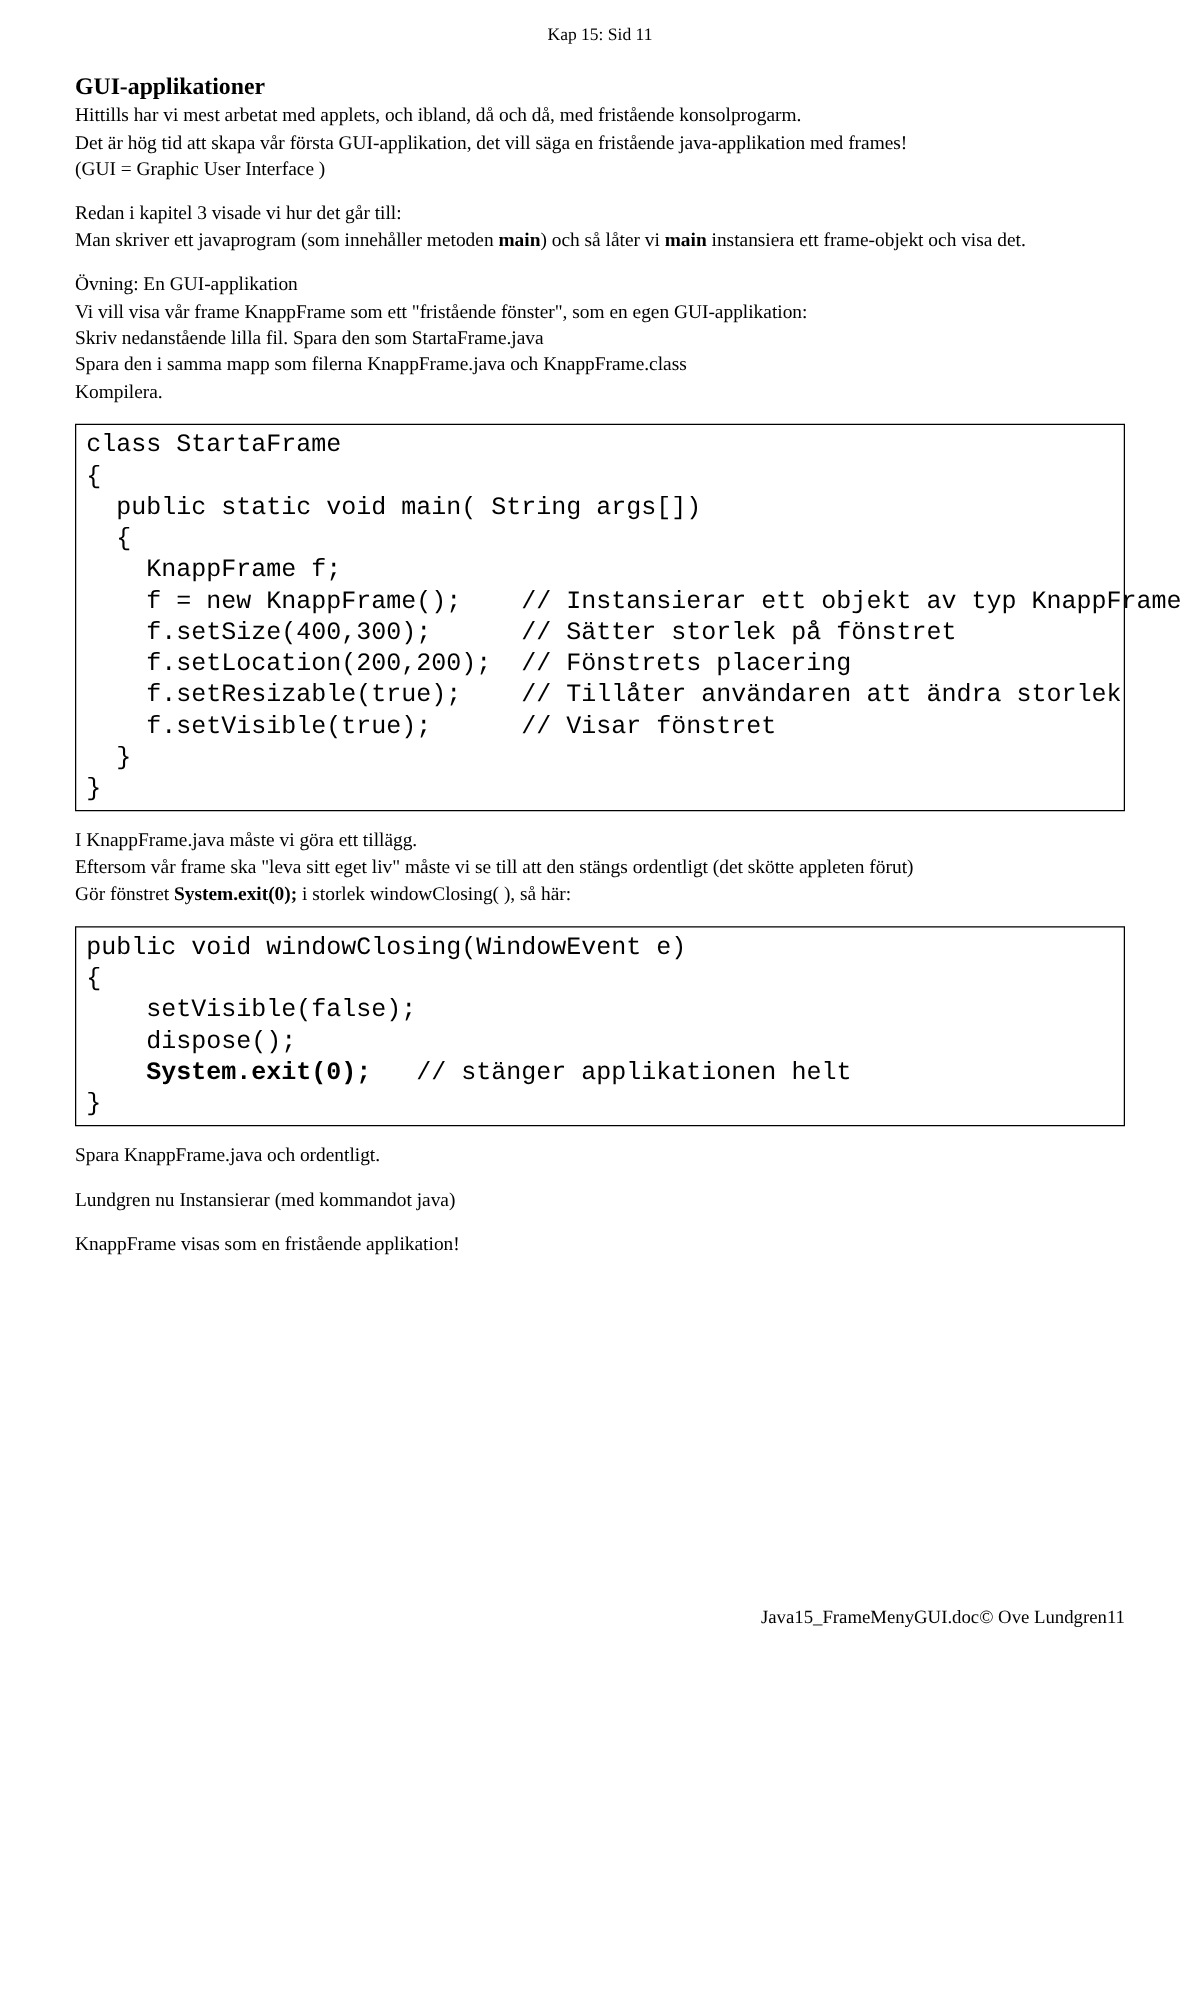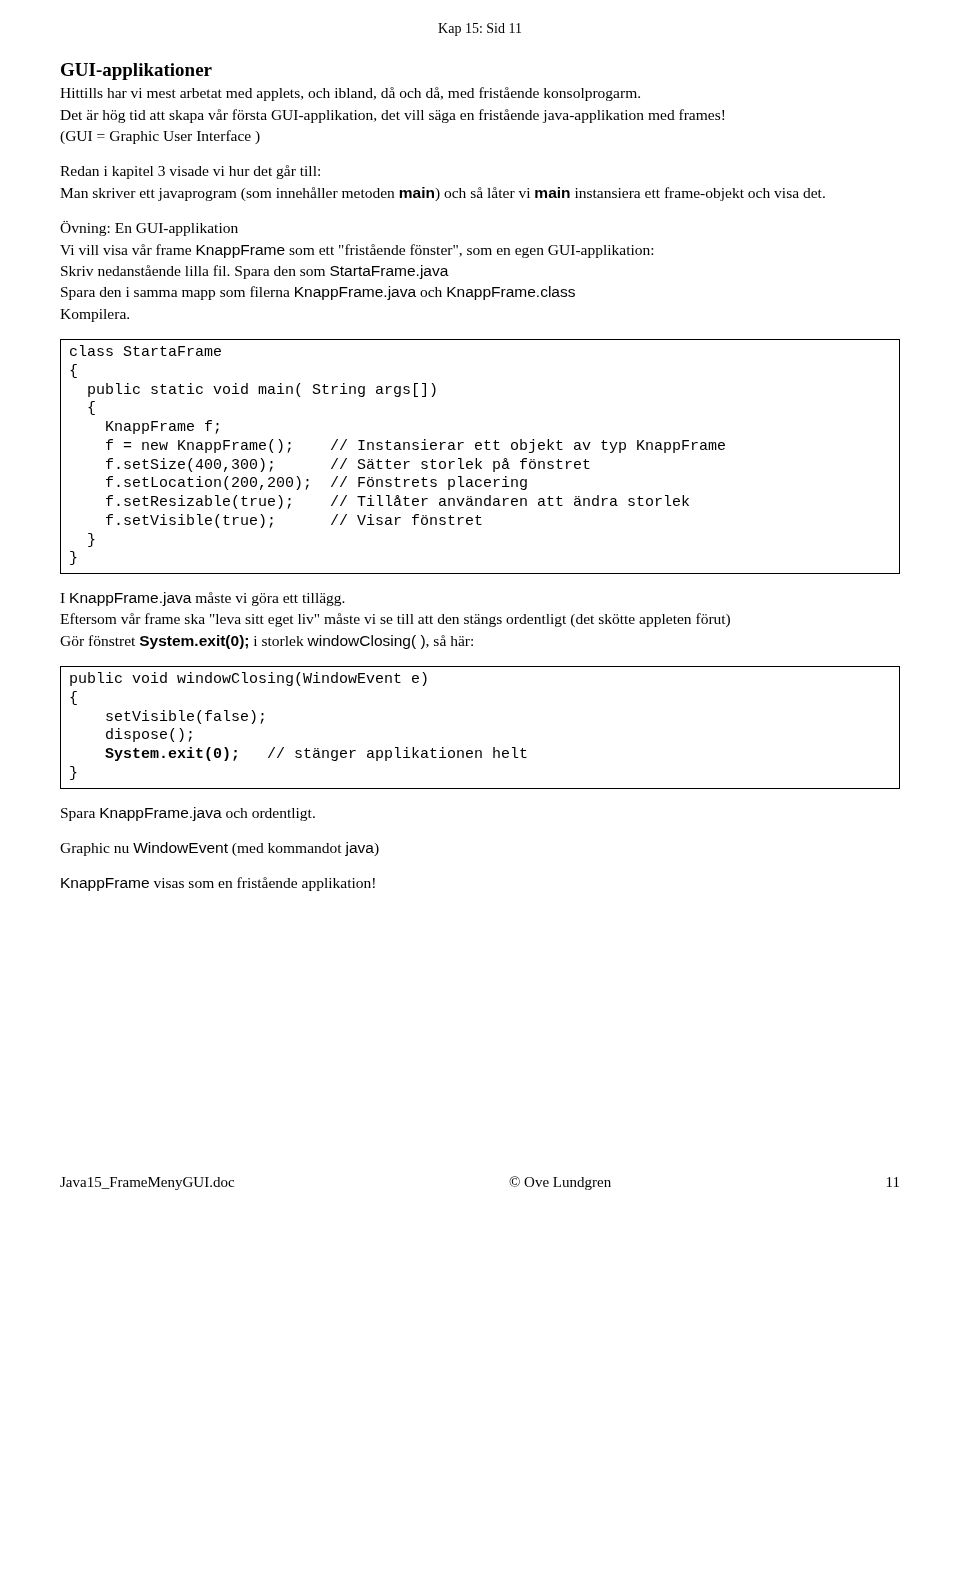--- a/index.html
+++ b/index.html
@@ -33,31 +33,31 @@
     margin: 0 0 2px 0;
   }
   .para-block {
     margin-bottom: 16px;
   }
   .code-box {
     border: 1px solid #000;
     padding: 4px 8px 4px 8px;
     margin: 6px 0 14px 0;
     font-family: "Courier New", Courier, monospace;
-    font-size: 15px;
+    font-size: 20px;
     white-space: pre;
     line-height: 1.25;
   }
   .mono {
-    font-family: Liberation Sans, sans-serif;
+    font-family: Liberation Serif, serif;
   }
   .bold { font-weight: bold; }
   .footer {
     display: flex;
-    justify-content: space-between;
+    justify-content: flex-end;
     font-size: 15px;
     margin-top: 280px;
   }
 </style>
 </head>
 <body>
 
 <div class="header-top">Kap 15:  Sid 11</div>
 
 <h1>GUI-applikationer</h1>
@@ -119,21 +119,21 @@
 }</span></div>
 
 <div class="para-block">
   <p>
     <span>Spara </span><span class="mono">KnappFrame.java</span><span> och ordentligt.</span>
   </p>
 </div>
 
 <div class="para-block">
   <p>
-    <span>Graphic nu </span><span class="mono">WindowEvent</span><span>  (med kommandot </span><span class="mono">java</span><span>)</span>
+    <span>Lundgren nu </span><span class="mono">Instansierar</span><span>  (med kommandot </span><span class="mono">java</span><span>)</span>
   </p>
 </div>
 
 <div class="para-block">
   <p>
     <span class="mono">KnappFrame</span><span>  visas som en fristående applikation!</span>
   </p>
 </div>
 
 <div class="footer">

